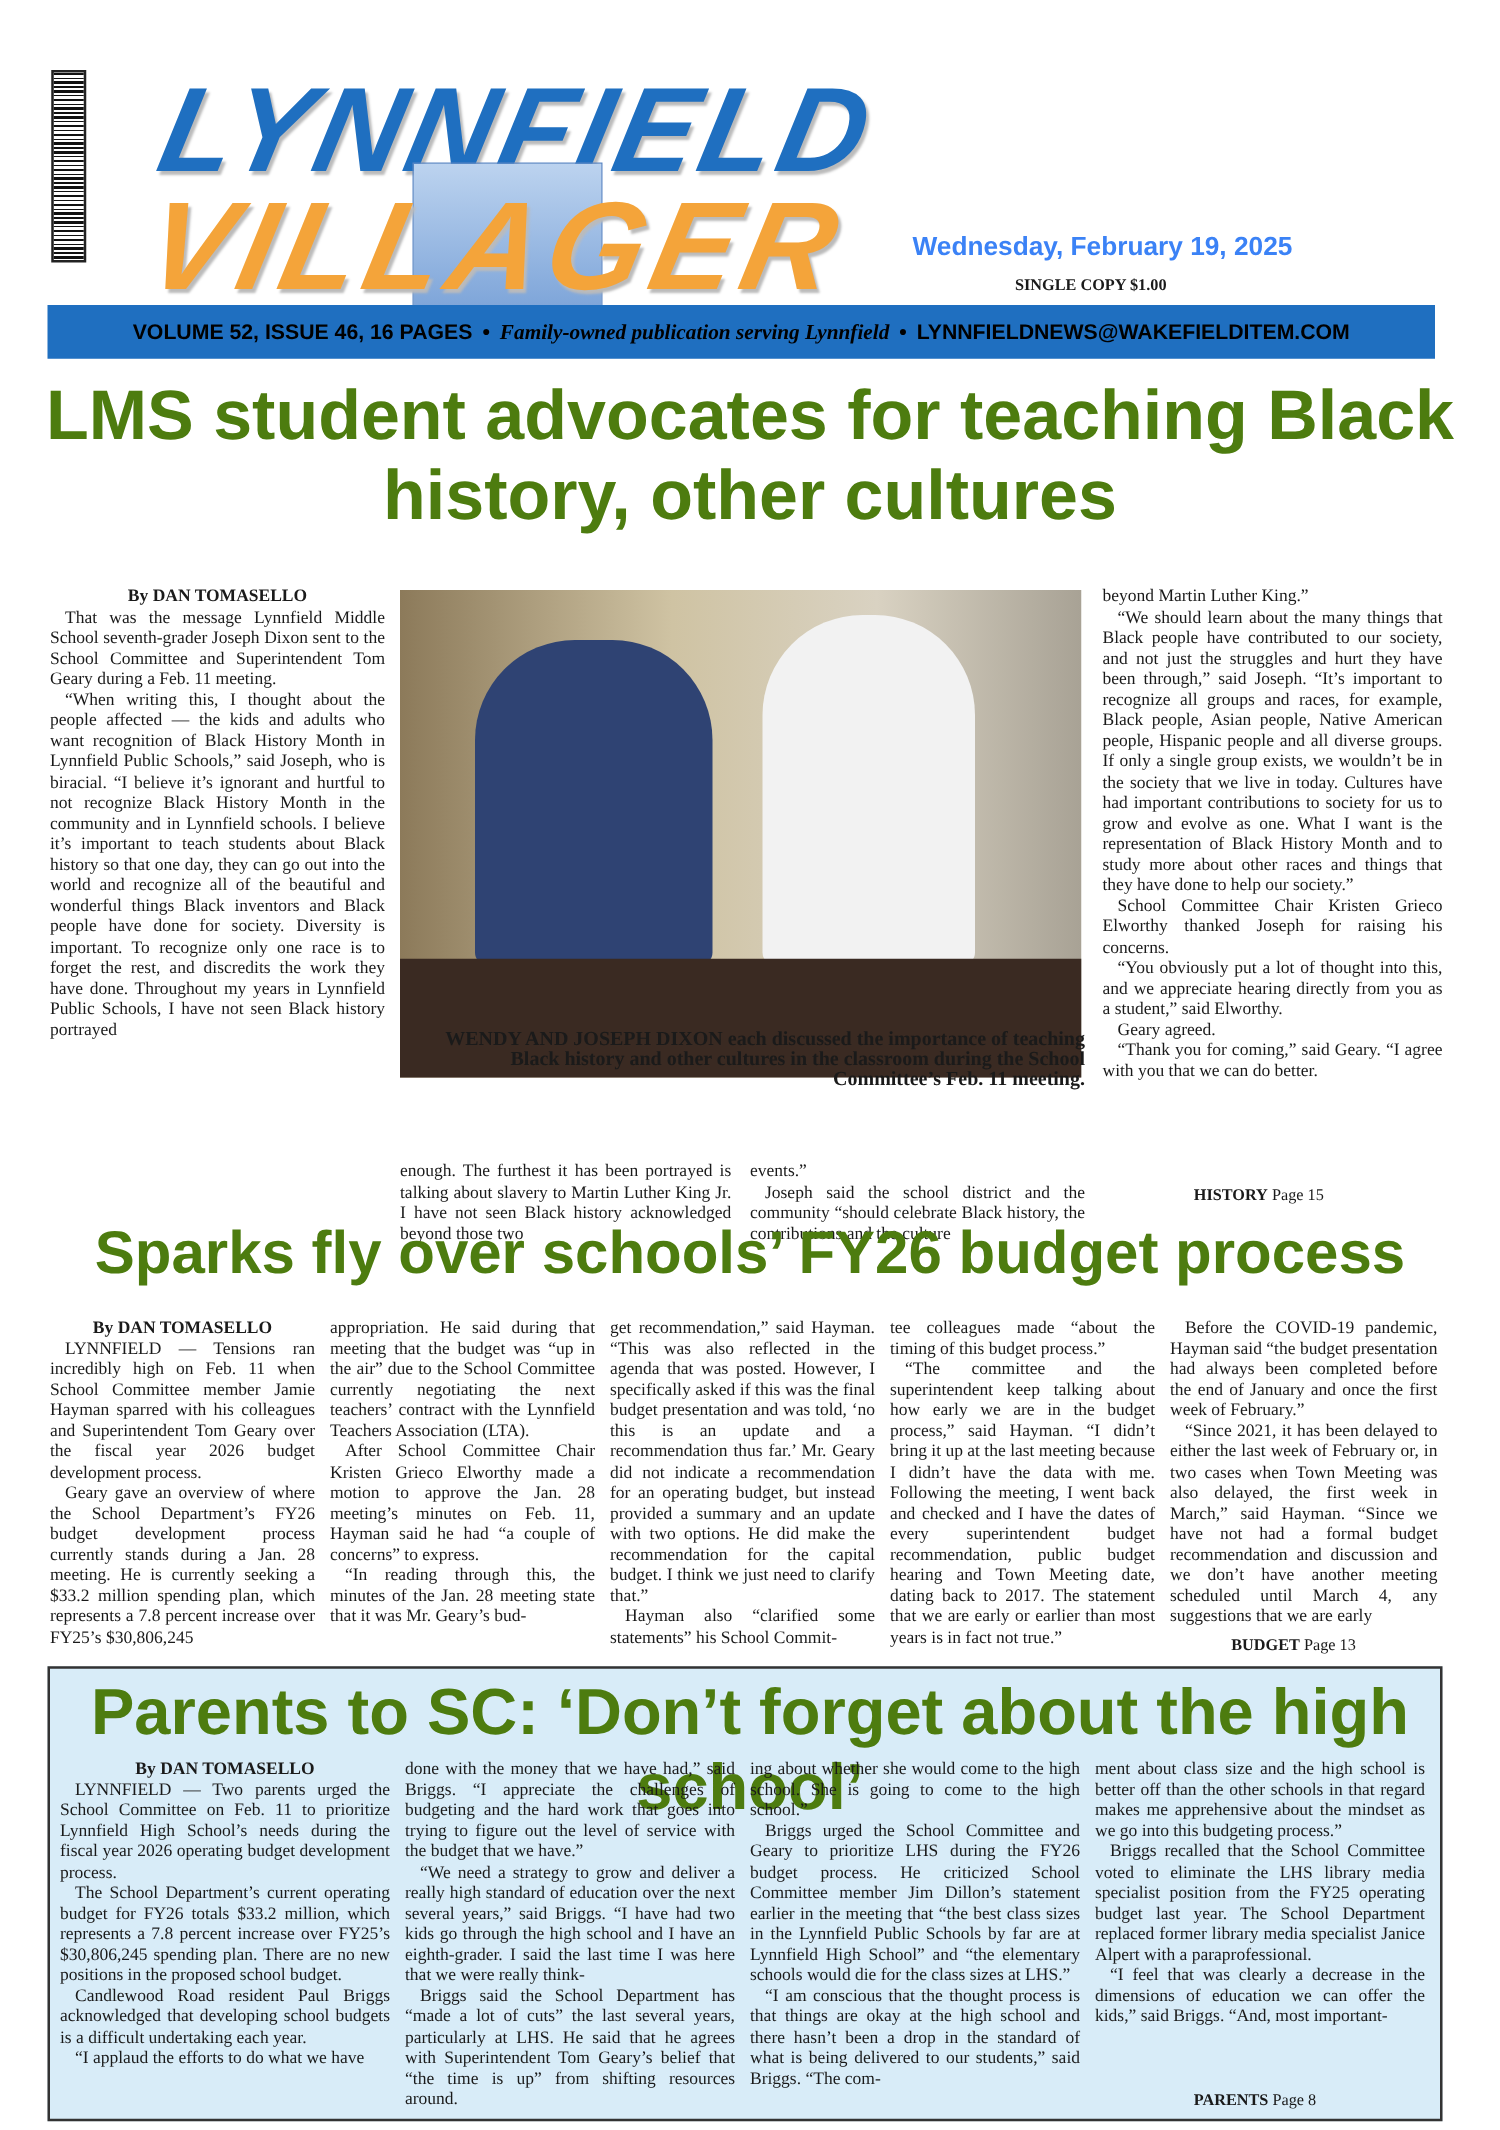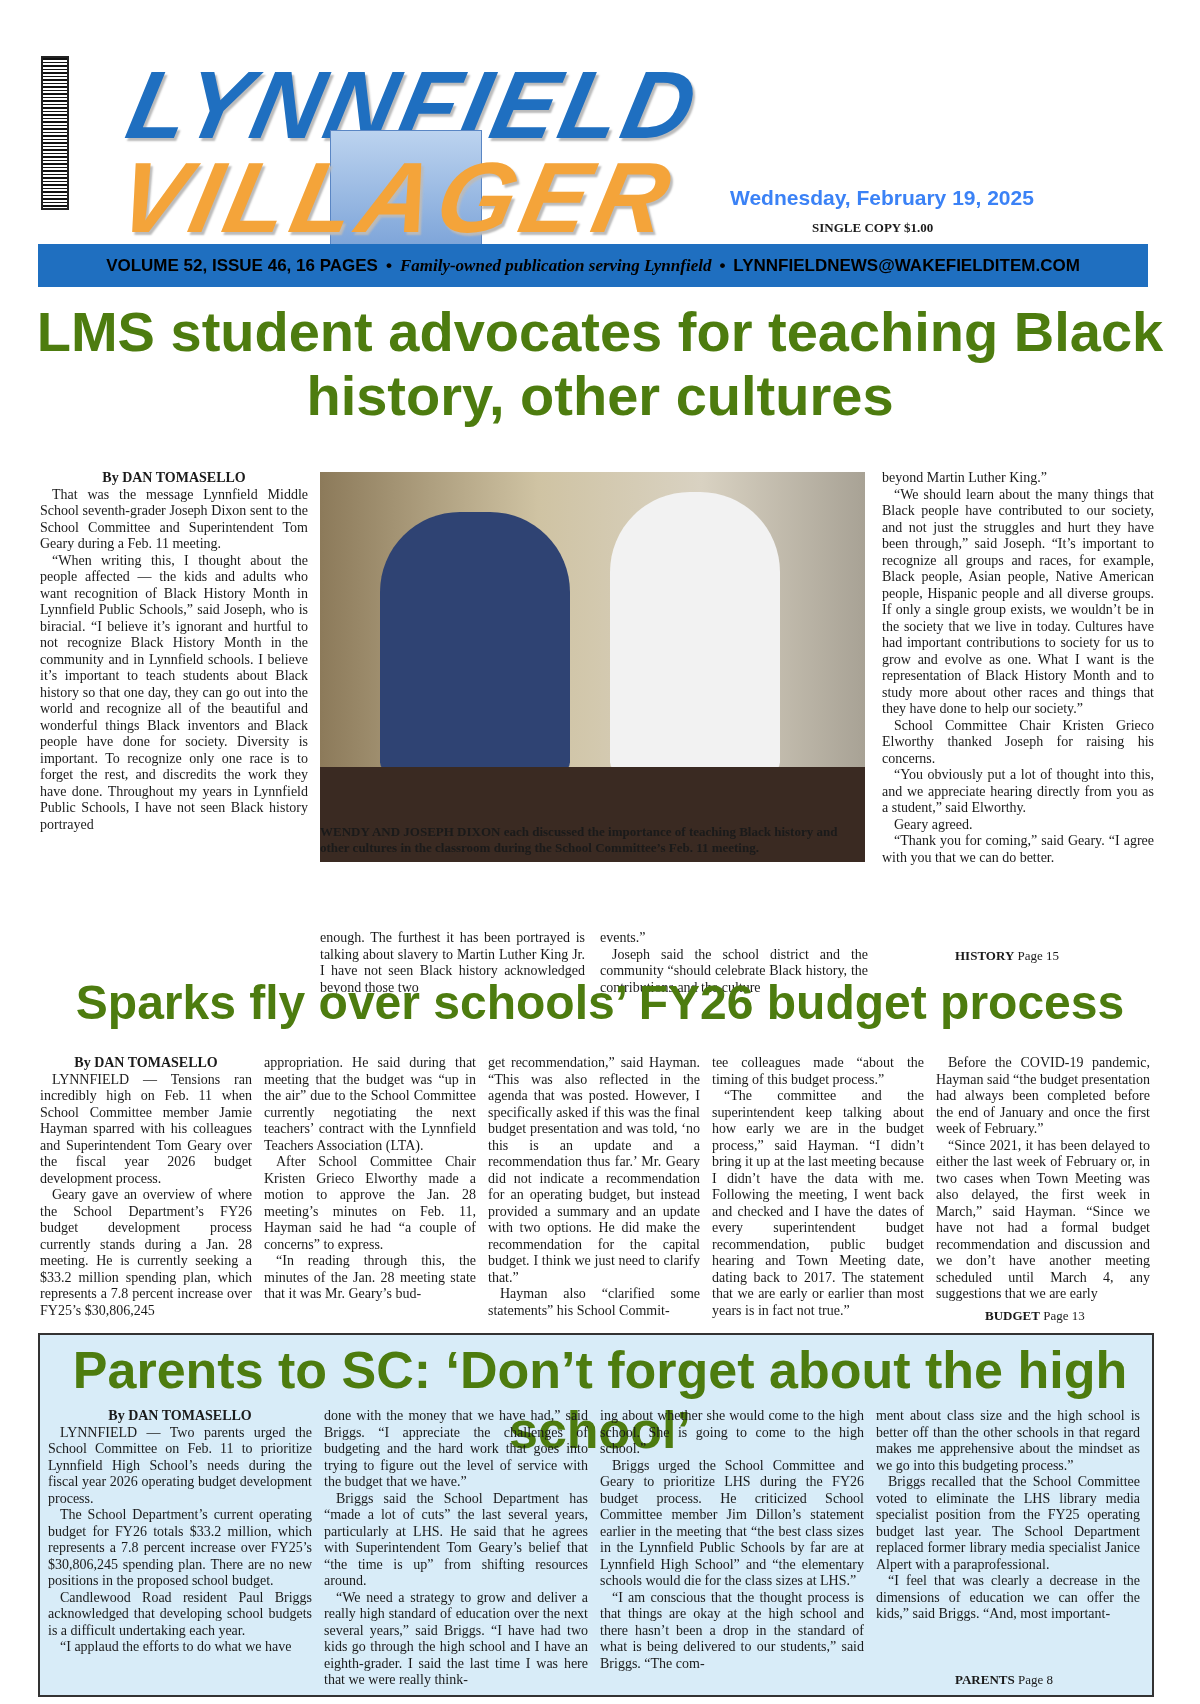--- a/index.html
+++ b/index.html
@@ -17,21 +17,21 @@
   .h1a { left:30px; top:300px; width:1140px; font-size:56px; line-height:64px; }
   .h1b { left:30px; top:975px; width:1140px; font-size:48px; }
   .h1c { left:50px; top:1340px; width:1100px; font-size:52px; }
   .col { position:absolute; font-size:14px; line-height:16.5px; text-align:justify; hyphens:auto; }
   .col p { margin:0; text-indent:12px; }
   .byline { text-align:center; font-weight:bold; font-size:14px; }
   .photo { position:absolute; left:320px; top:472px; width:545px; height:390px; background:linear-gradient(90deg,#8c7a5a 0%,#cfc3a3 40%,#d9d2c2 70%,#a8a295 100%); }
   .photo .table { position:absolute; left:0; bottom:0; width:100%; height:95px; background:#3a2a22; }
   .photo .p1 { position:absolute; left:60px; top:40px; width:190px; height:260px; background:#2f4373; border-radius:80px 80px 10px 10px; }
   .photo .p2 { position:absolute; left:290px; top:20px; width:170px; height:280px; background:#f2f2f2; border-radius:80px 80px 10px 10px; }
-  .caption { position:absolute; left:320px; top:824px; width:548px; font-size:13px; font-weight:bold; line-height:16px; }
+  .caption { position:absolute; left:320px; top:824px; width:548px; font-size:16px; font-weight:bold; line-height:16px;text-align:right; }
   .jump { position:absolute; font-size:13px; }
   .jump b { font-weight:bold; }
   .box { position:absolute; left:38px; top:1333px; width:1112px; height:360px; background:#d8ecf8; border:2px solid #333; }
 </style>
 </head>
 <body>
 
 <div class="page">
   <div class="barcode"></div>
   <div class="logo">
@@ -111,22 +111,22 @@
   <h1 class="h1c">Parents to SC: ‘Don’t forget about the high school’</h1>
   <div class="col" style="left:48px;top:1408px;width:264px;">
     <div class="byline">By DAN TOMASELLO</div>
     <p>LYNNFIELD — Two parents urged the School Committee on Feb. 11 to prioritize Lynnfield High School’s needs during the fiscal year 2026 operating budget development process.</p>
     <p>The School Department’s current operating budget for FY26 totals $33.2 million, which represents a 7.8 percent increase over FY25’s $30,806,245 spending plan. There are no new positions in the proposed school budget.</p>
     <p>Candlewood Road resident Paul Briggs acknowledged that developing school budgets is a difficult undertaking each year.</p>
     <p>“I applaud the efforts to do what we have</p>
   </div>
   <div class="col" style="left:324px;top:1408px;width:264px;">
     <p style="text-indent:0">done with the money that we have had,” said Briggs. “I appreciate the challenges of budgeting and the hard work that goes into trying to figure out the level of service with the budget that we have.”</p>
+    <p>“We need a strategy to grow and deliver a really high standard of education over the next several years,” said Briggs. “I have had two kids go through the high school and I have an eighth-grader. I said the last time I was here that we were really think-</p>
     <p>Briggs said the School Department has “made a lot of cuts” the last several years, particularly at LHS. He said that he agrees with Superintendent Tom Geary’s belief that “the time is up” from shifting resources around.</p>
-    <p>“We need a strategy to grow and deliver a really high standard of education over the next several years,” said Briggs. “I have had two kids go through the high school and I have an eighth-grader. I said the last time I was here that we were really think-</p>
   </div>
   <div class="col" style="left:600px;top:1408px;width:264px;">
     <p style="text-indent:0">ing about whether she would come to the high school. She is going to come to the high school.”</p>
     <p>Briggs urged the School Committee and Geary to prioritize LHS during the FY26 budget process. He criticized School Committee member Jim Dillon’s statement earlier in the meeting that “the best class sizes in the Lynnfield Public Schools by far are at Lynnfield High School” and “the elementary schools would die for the class sizes at LHS.”</p>
     <p>“I am conscious that the thought process is that things are okay at the high school and there hasn’t been a drop in the standard of what is being delivered to our students,” said Briggs. “The com-</p>
   </div>
   <div class="col" style="left:876px;top:1408px;width:264px;">
     <p style="text-indent:0">ment about class size and the high school is better off than the other schools in that regard makes me apprehensive about the mindset as we go into this budgeting process.”</p>
     <p>Briggs recalled that the School Committee voted to eliminate the LHS library media specialist position from the FY25 operating budget last year. The School Department replaced former library media specialist Janice Alpert with a paraprofessional.</p>
     <p>“I feel that was clearly a decrease in the dimensions of education we can offer the kids,” said Briggs. “And, most important-</p>

